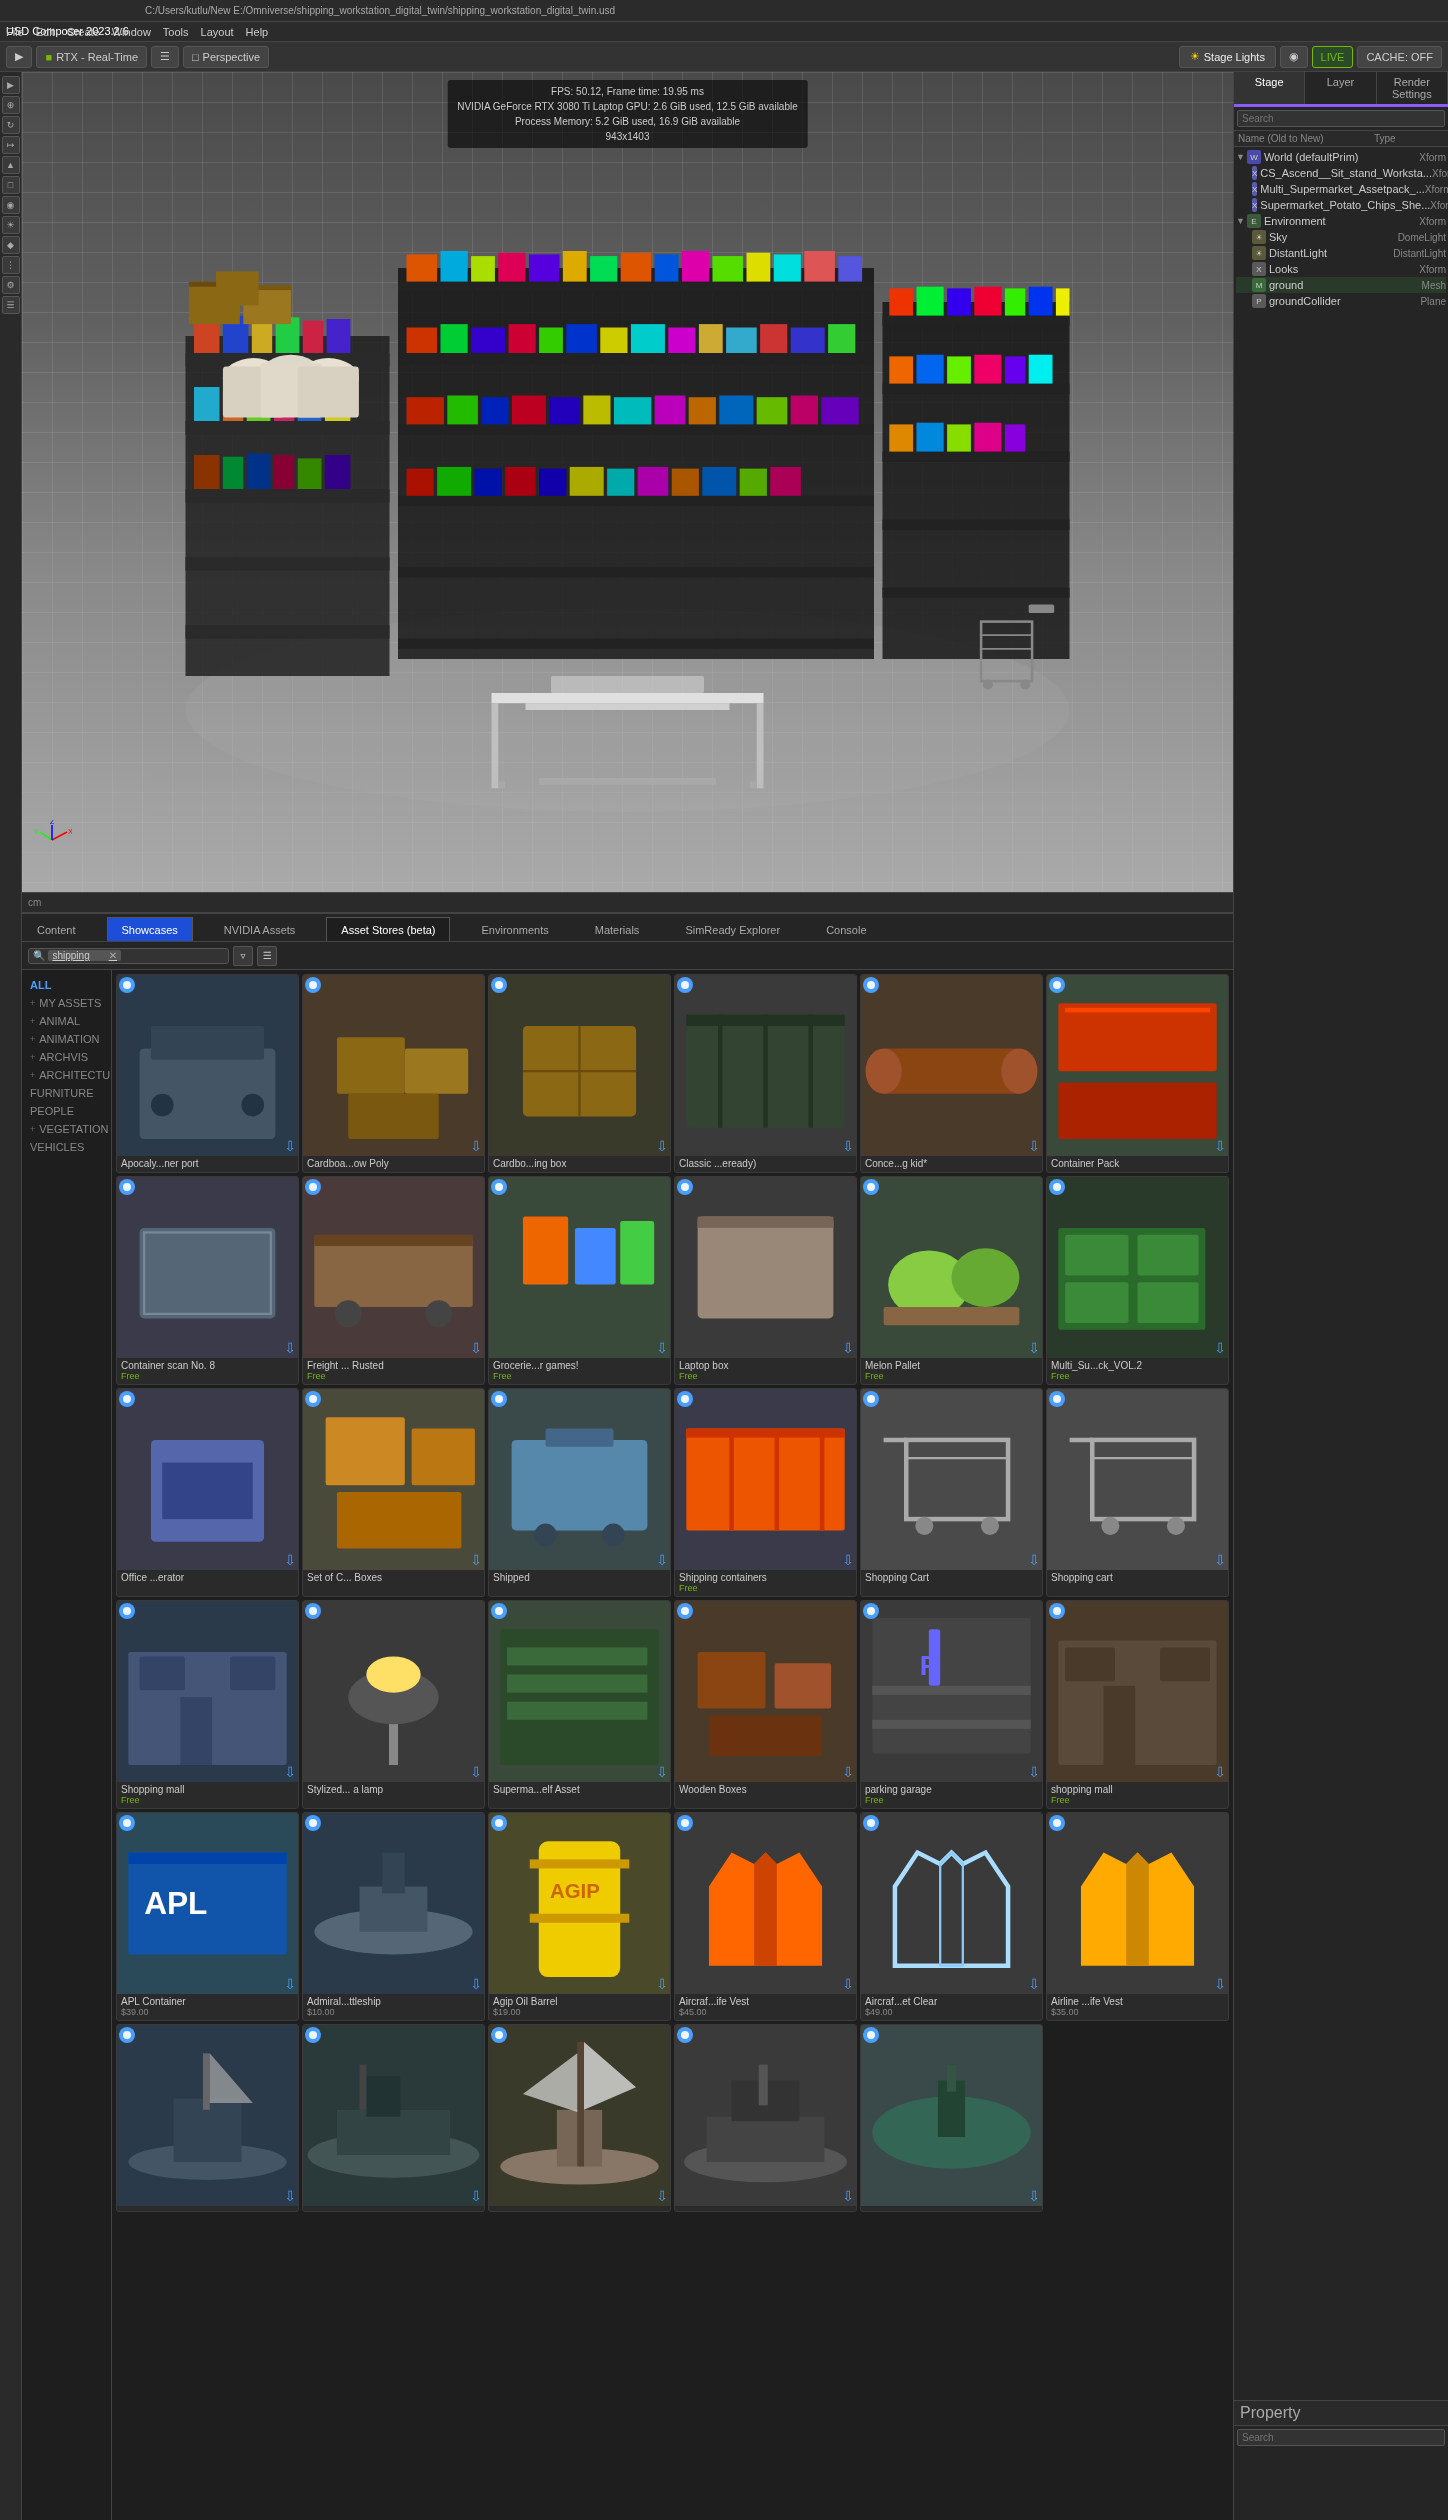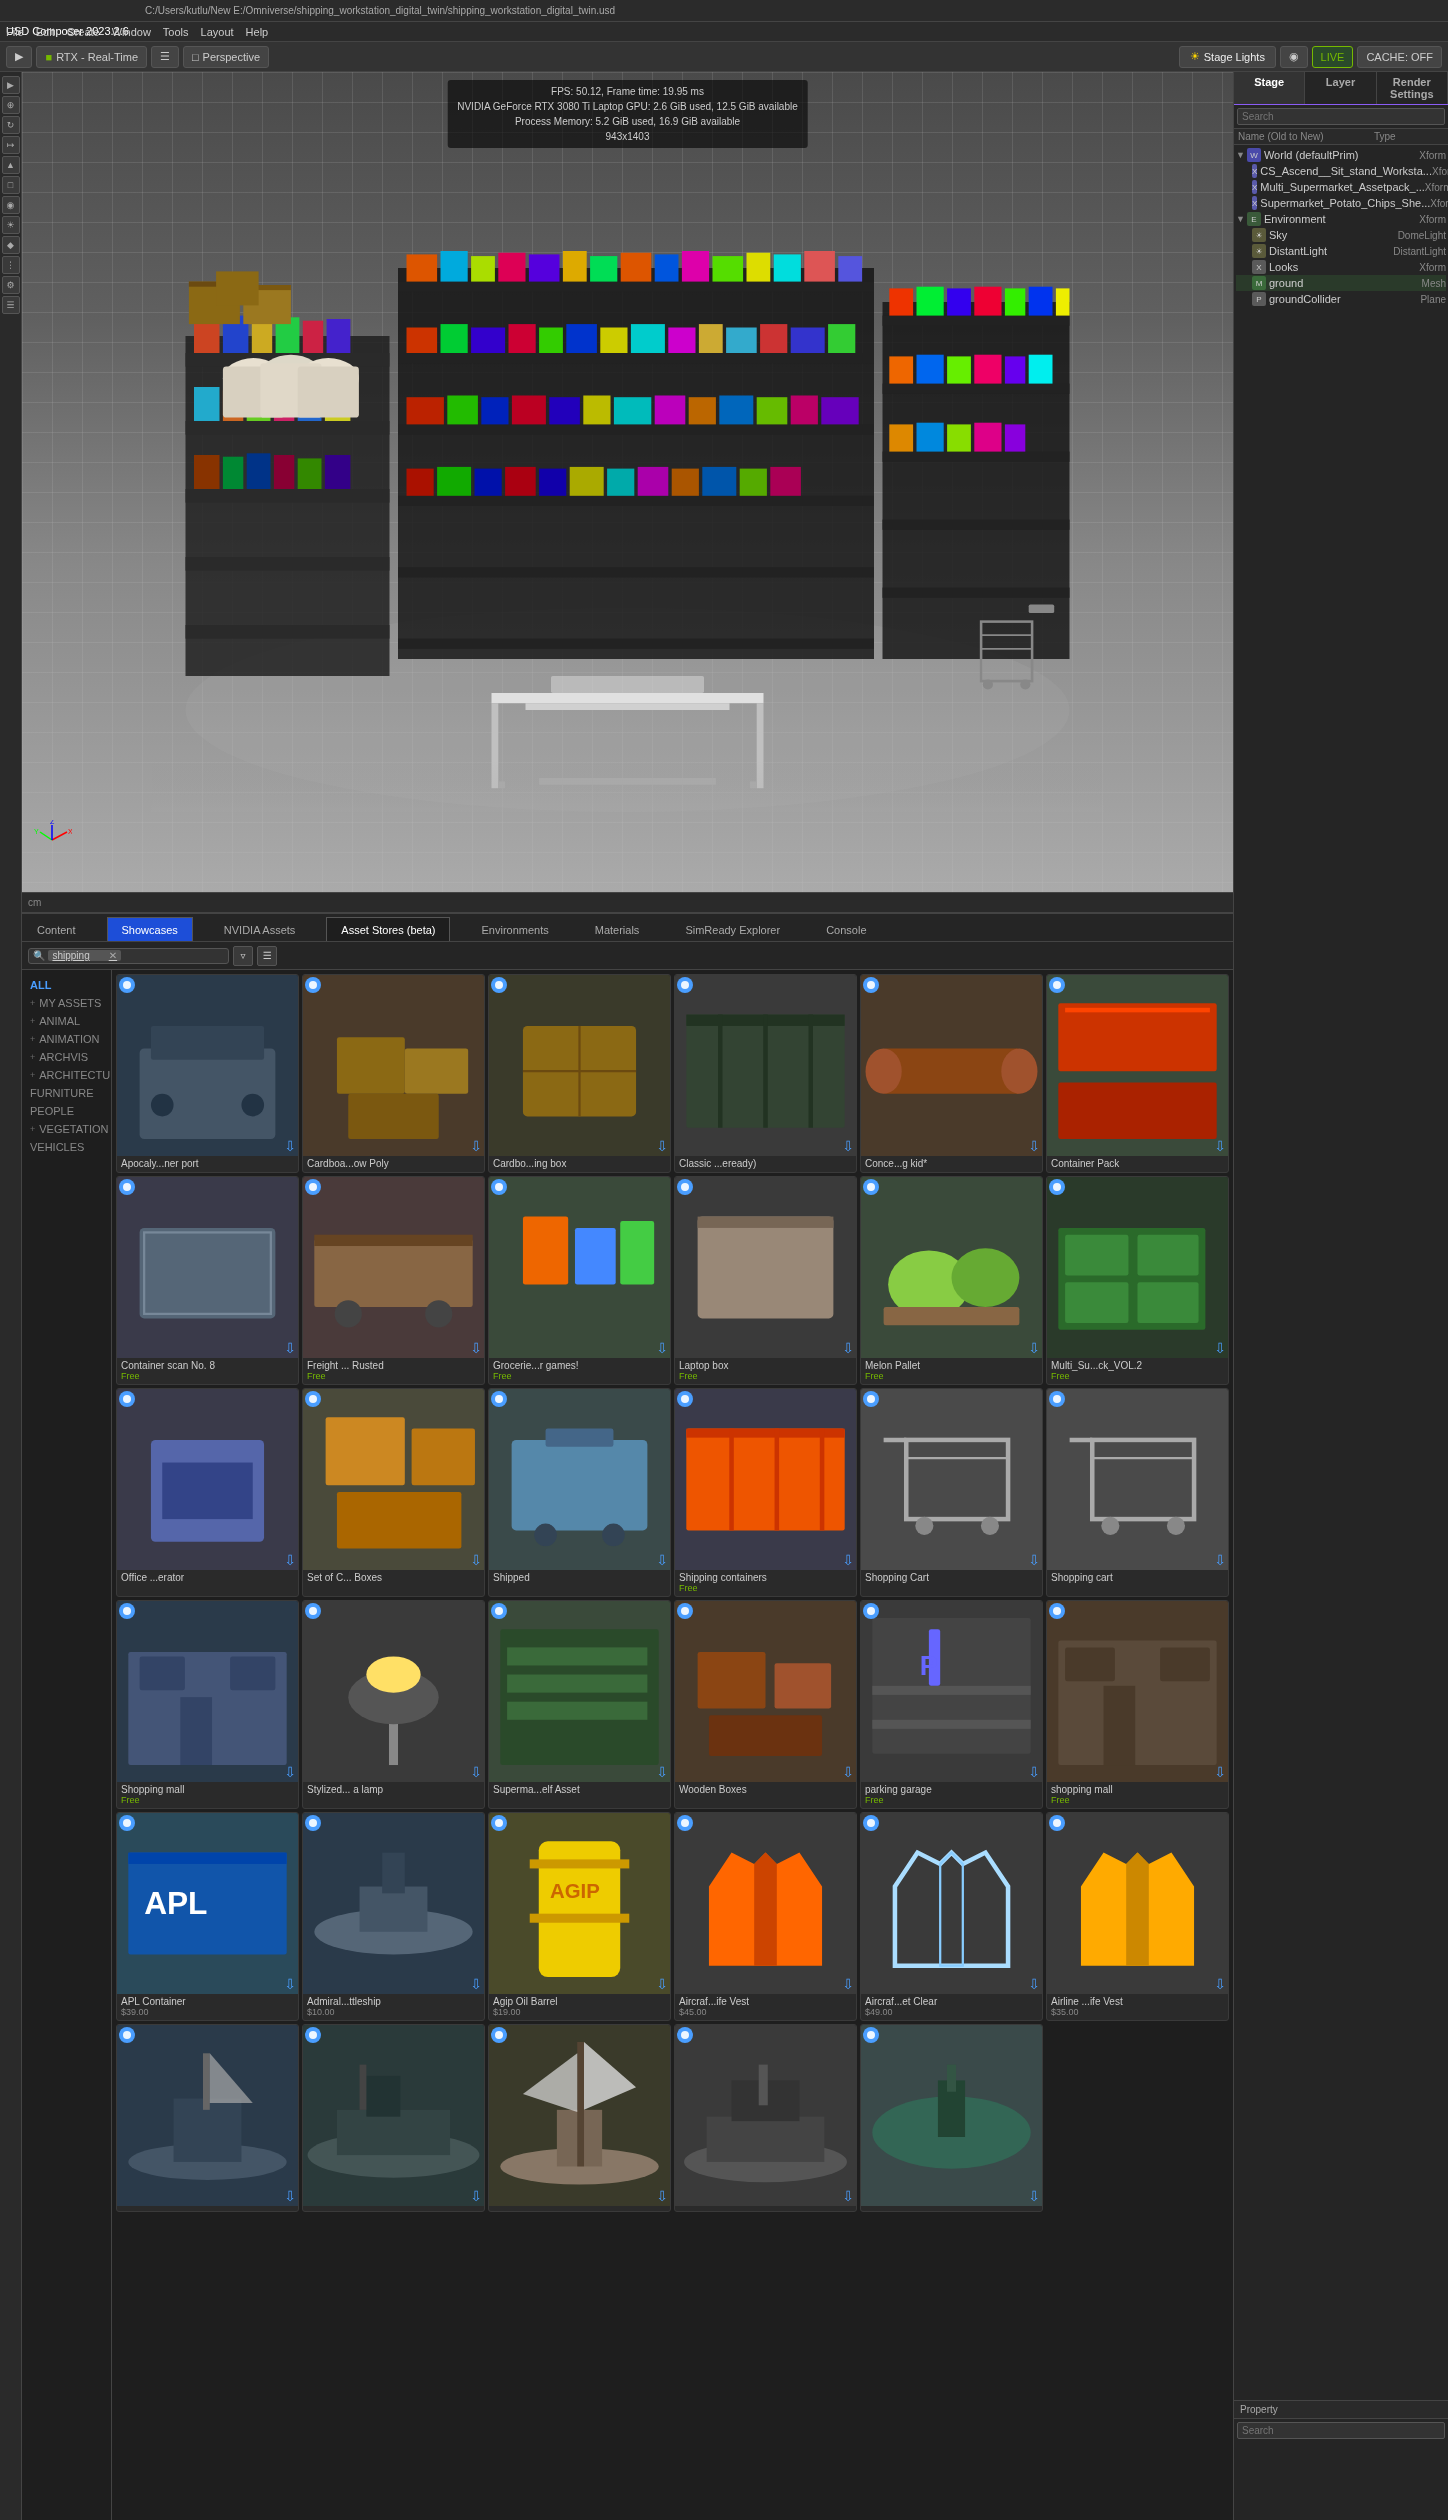--- a/index.html
+++ b/index.html
@@ -44,35 +44,35 @@
 
     
     #scene3d { position: absolute; top: 60px; left: 40px; right: 40px; bottom: 80px; display: flex; align-items: center; justify-content: center; }
 
     
     #viewport-bottom { background: #2a2a2a; border-top: 1px solid #444; height: 20px; display: flex; align-items: center; padding: 0 6px; gap: 8px; }
     .vp-bottom-label { font-size: 10px; color: #888; }
 
     
     #right-panel { width: 215px; background: #252525; border-left: 1px solid #444; display: flex; flex-direction: column; }
-    #right-panel-tabs { display: flex; border-bottom: 1px solid #8b5cf6; font-weight: bold; }
+    #right-panel-tabs { display: flex; border-bottom: 3px solid #8b5cf6; }
     .rpanel-tab { flex: 1; text-align: center; padding: 4px 2px; font-size: 11px; color: #aaa; cursor: pointer; border-right: 1px solid #444; }
     .rpanel-tab.active { background: #333; color: #fff; }
     #scene-tree { flex: 1; overflow-y: auto; padding: 2px; }
     .tree-item { display: flex; align-items: center; padding: 1px 0; cursor: pointer; }
     .tree-indent { display: inline-block; }
     .tree-arrow { color: #888; font-size: 9px; margin-right: 2px; }
     .tree-icon { width: 14px; height: 14px; border-radius: 2px; margin-right: 3px; display: inline-flex; align-items: center; justify-content: center; font-size: 8px; }
     .tree-label { font-size: 11px; color: #ccc; flex: 1; }
     .tree-type { font-size: 10px; color: #888; }
     .tree-col-header { display: flex; background: #2a2a2a; border-bottom: 1px solid #444; padding: 2px 4px; font-size: 10px; color: #888; }
 
     
     #property-panel { height: 120px; border-top: 1px solid #444; background: #252525; }
-    #property-title { background: #2a2a2a; border-bottom: 1px solid #444; padding: 3px 6px; font-size: 10px; color: #aaa; }
+    #property-title { background: #2a2a2a; border-bottom: 1px solid #444; padding: 3px 6px; font-size: 16px; color: #aaa; }
     #property-search { display: flex; padding: 3px; }
     #property-search input { flex: 1; background: #333; border: 1px solid #555; color: #ccc; padding: 2px 4px; font-size: 10px; outline: none; border-radius: 2px; }
 
     
     #bottom-section { height: calc(2520px - 22px - 20px - 30px - 840px); background: #1e1e1e; border-top: 2px solid #444; display: flex; flex-direction: column; }
 
     
     #asset-tabs { display: flex; background: #252525; border-bottom: 1px solid #444; height: 28px; align-items: flex-end; gap: 16px; }
     .asset-tab { padding: 4px 14px; font-size: 11px; color: #aaa; cursor: pointer; border: 1px solid transparent; border-bottom: none; background: #252525; height: 24px; display: flex; align-items: center; }
     .asset-tab.active { background: #1d4ed8; color: #fff; border-color: #555; border-bottom-color: #1e1e1e; }

